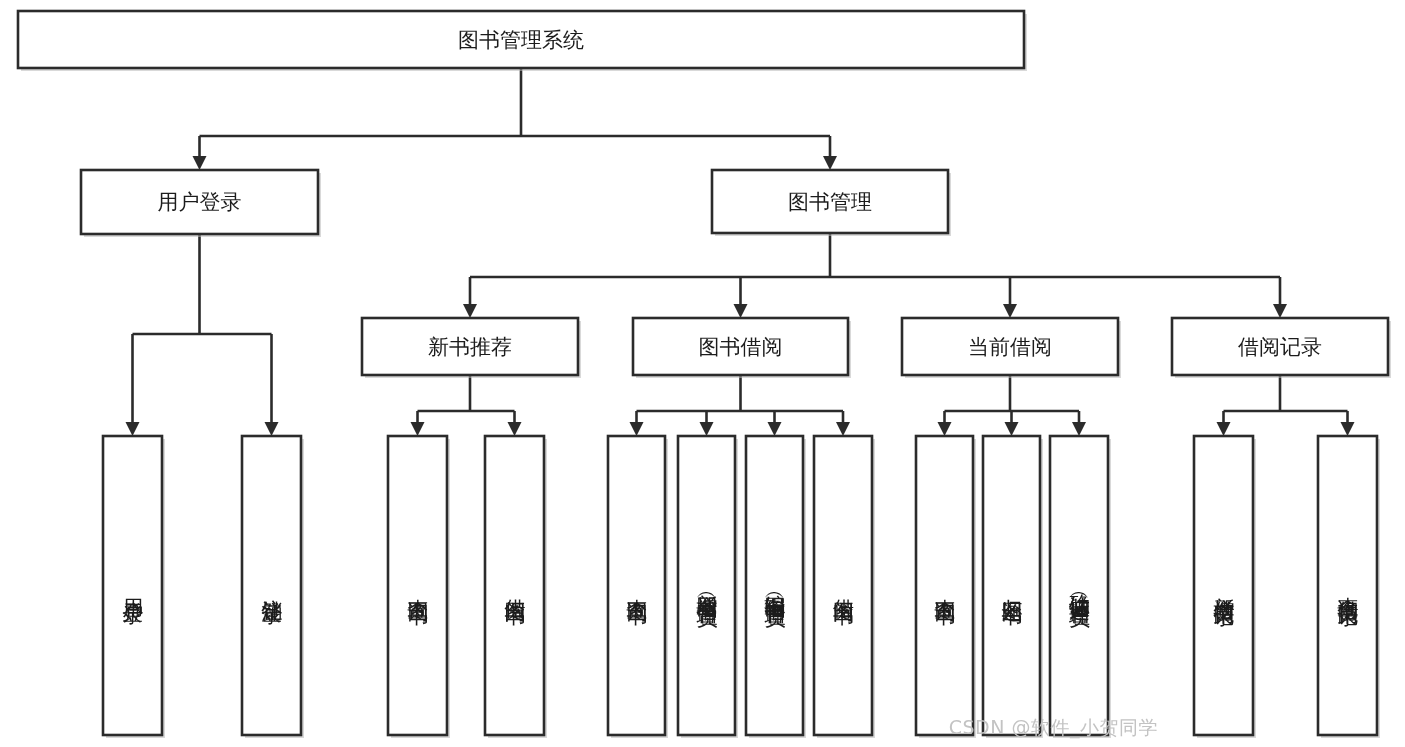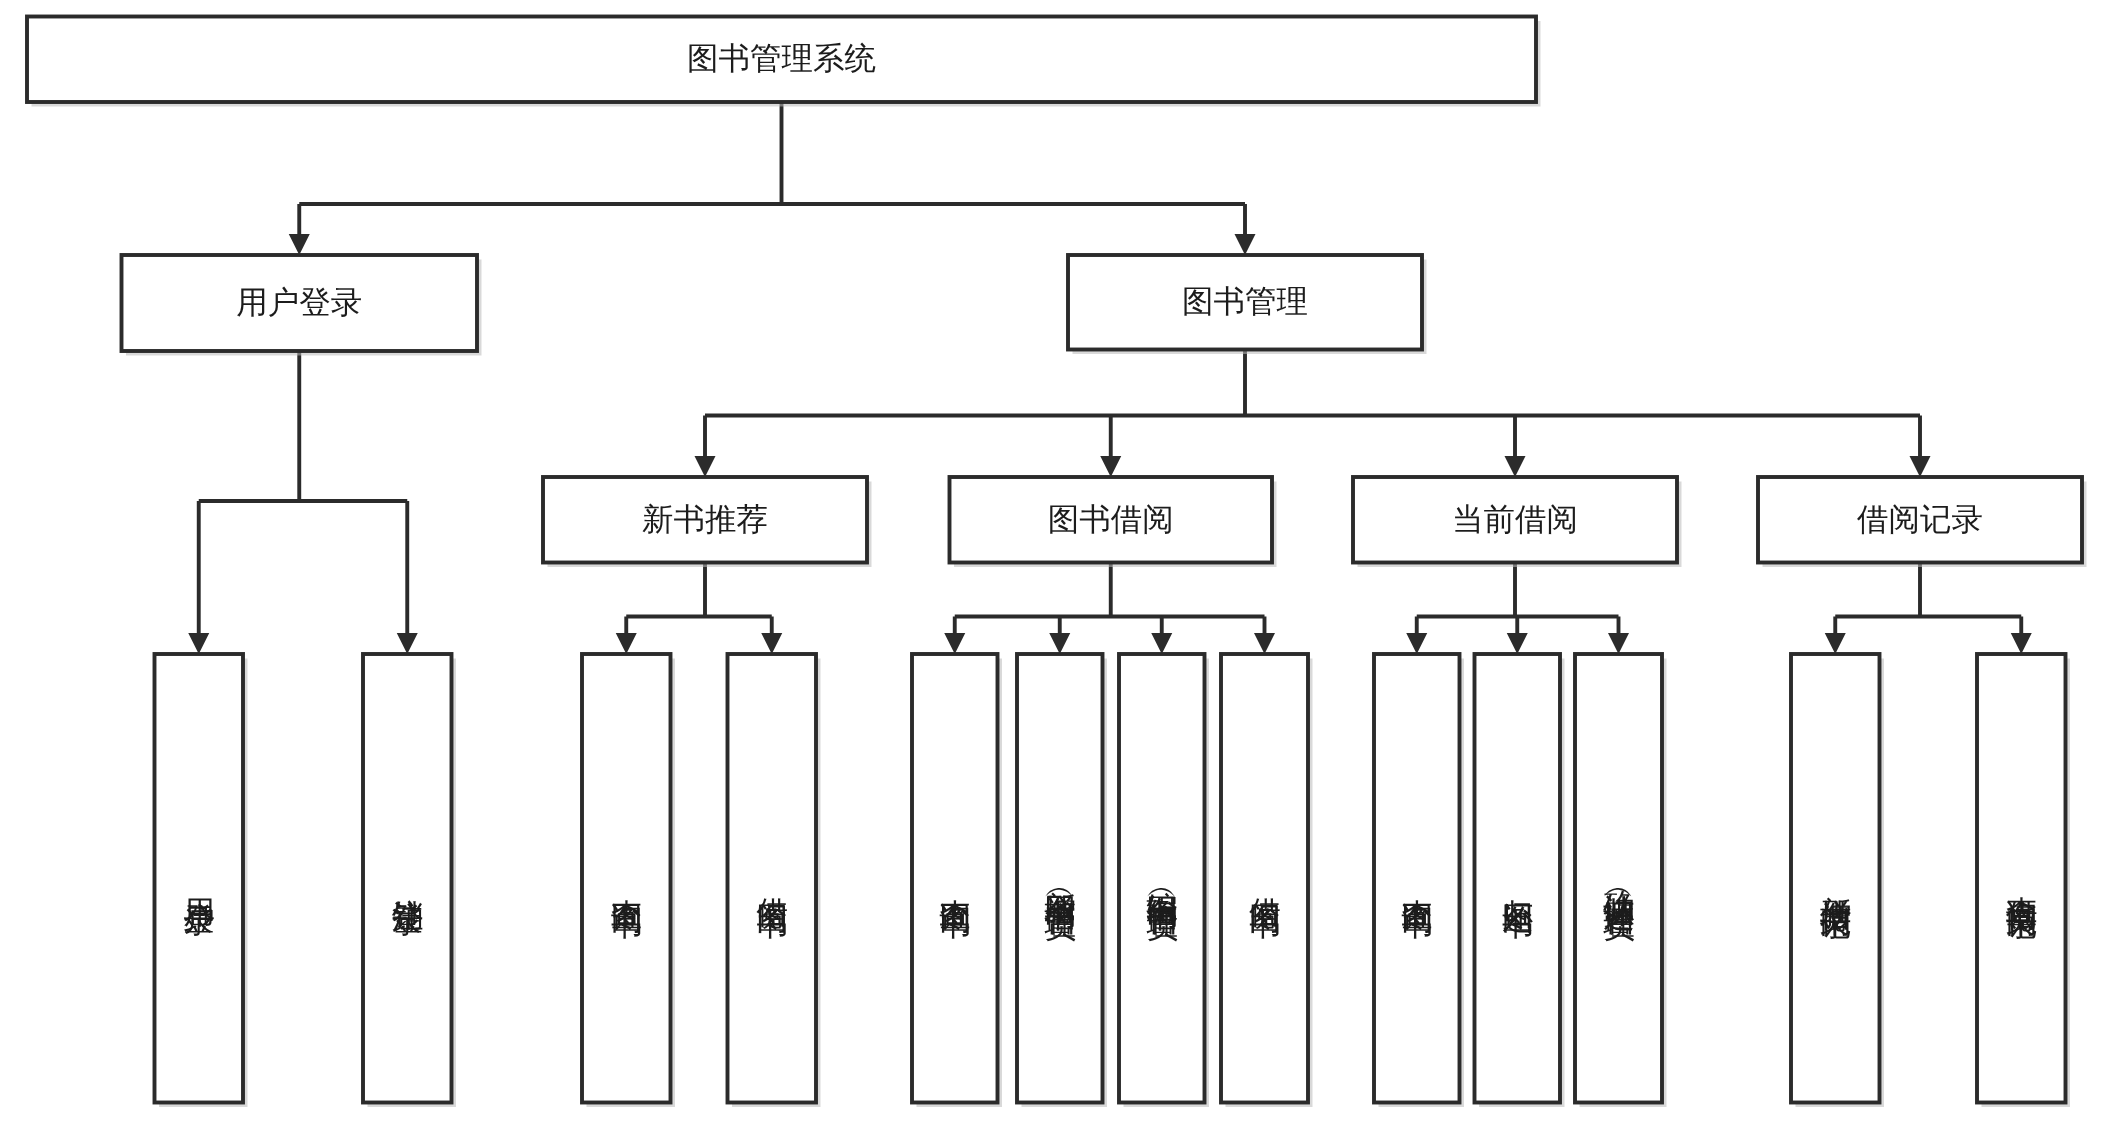--- a/index.html
+++ b/index.html
@@ -244,13 +244,14 @@
       <div class="leaf-label" style="left: 678px; top: 446px; width: 57px; height: 279px; display: flex; align-items: center; justify-content: center;">新增图书（管理员）</div>
       <div class="leaf-label" style="left: 746px; top: 446px; width: 57px; height: 279px; display: flex; align-items: center; justify-content: center;">编辑图书（管理员）</div>
       <div class="leaf-label" style="left: 814px; top: 446px; width: 58px; height: 279px; display: flex; align-items: center; justify-content: center;">借阅图书</div>
       <div class="leaf-label" style="left: 916px; top: 446px; width: 57px; height: 279px; display: flex; align-items: center; justify-content: center;">查询图书</div>
       <div class="leaf-label" style="left: 983px; top: 446px; width: 57px; height: 279px; display: flex; align-items: center; justify-content: center;">归还图书</div>
       <div class="leaf-label" style="left: 1050px; top: 446px; width: 58px; height: 279px; display: flex; align-items: center; justify-content: center;">确认归还（管理员）</div>
       <div class="leaf-label" style="left: 1194px; top: 446px; width: 59px; height: 279px; display: flex; align-items: center; justify-content: center;">新增借阅记录</div>
       <div class="leaf-label" style="left: 1318px; top: 446px; width: 59px; height: 279px; display: flex; align-items: center; justify-content: center;">查询借阅记录</div>
     </div>
 
+  <div class="watermark">CSDN @软件_小贺同学</div>
 </div>
 
 </body></html>

